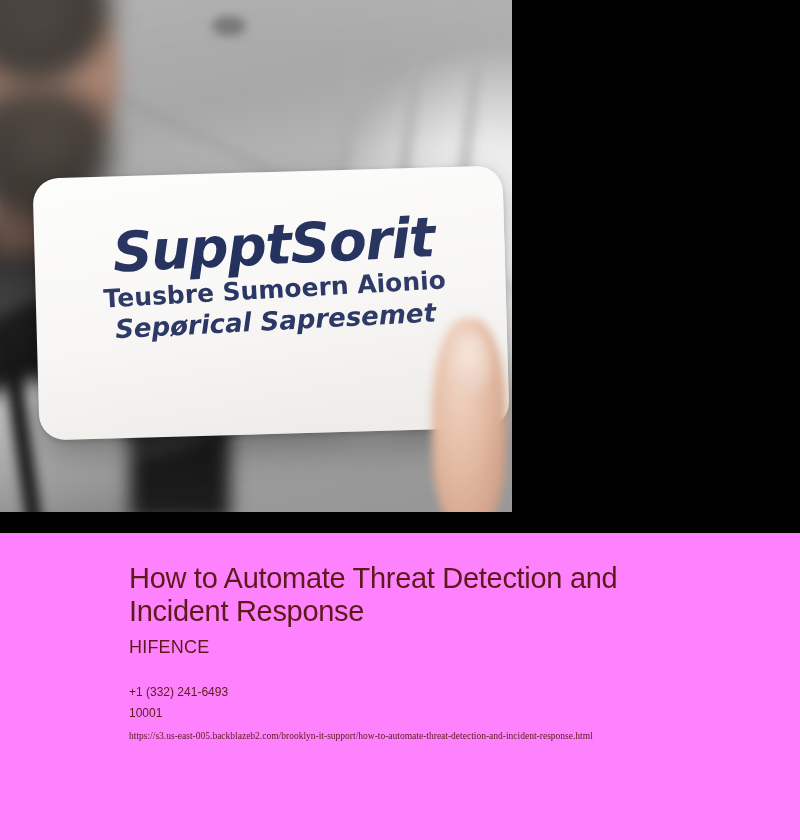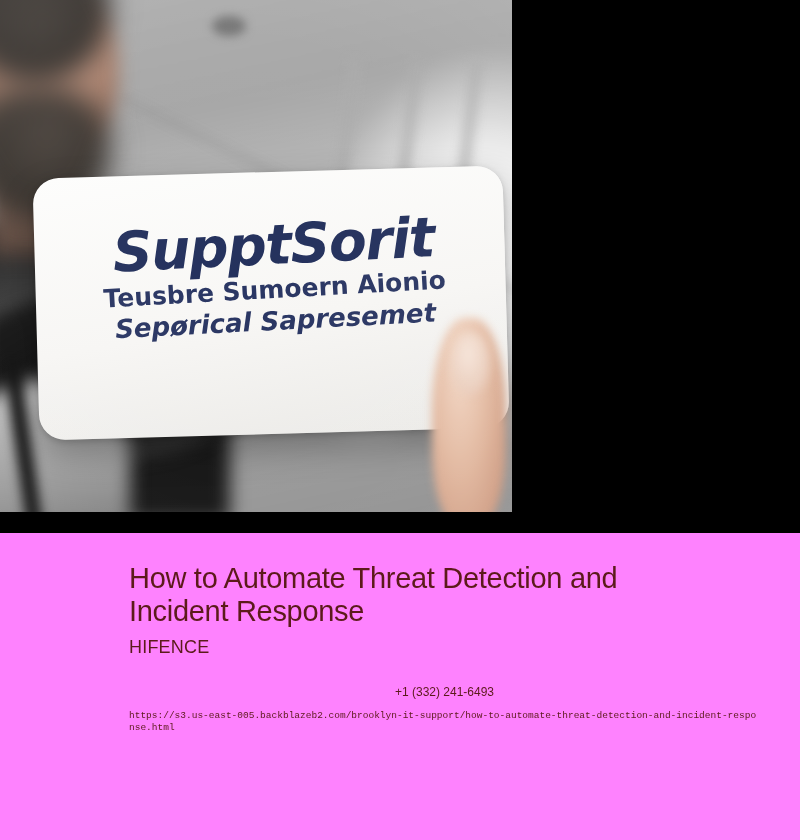--- a/index.html
+++ b/index.html
@@ -275,24 +275,23 @@
     letter-spacing: 0.2px;
   }
   .contact-block {
     margin-top: 24px;
   }
   .contact-line {
     font-family: "Liberation Sans", sans-serif;
     font-size: 12px;
     color: #5C1A1A;
     line-height: 1.72;
-    text-align: center;
   }
   .source-url {
-    font-family: Liberation Mono, monospace;
+    font-family: Liberation Serif, serif;
     font-size: 9.5px;
     color: #5C1A1A;
     margin-top: 7px;
     word-break: break-all;
     line-height: 1.3;
   }
 </style>
 </head>
 <body>
 
@@ -338,19 +337,20 @@
 
   <div class="info-panel">
     <div class="info-inner">
 
       <h1 class="page-title">How to Automate Threat Detection and Incident Response</h1>
 
       <div class="brand-name">HIFENCE</div>
 
       <div class="contact-block">
         <div class="contact-line">+1 (332) 241-6493</div>
+        <div class="contact-line">10001</div>
       </div>
 
       <div class="source-url">https://s3.us-east-005.backblazeb2.com/brooklyn-it-support/how-to-automate-threat-detection-and-incident-response.html</div>
     </div>
   </div>
 
 </div>
 
 </body></html>

